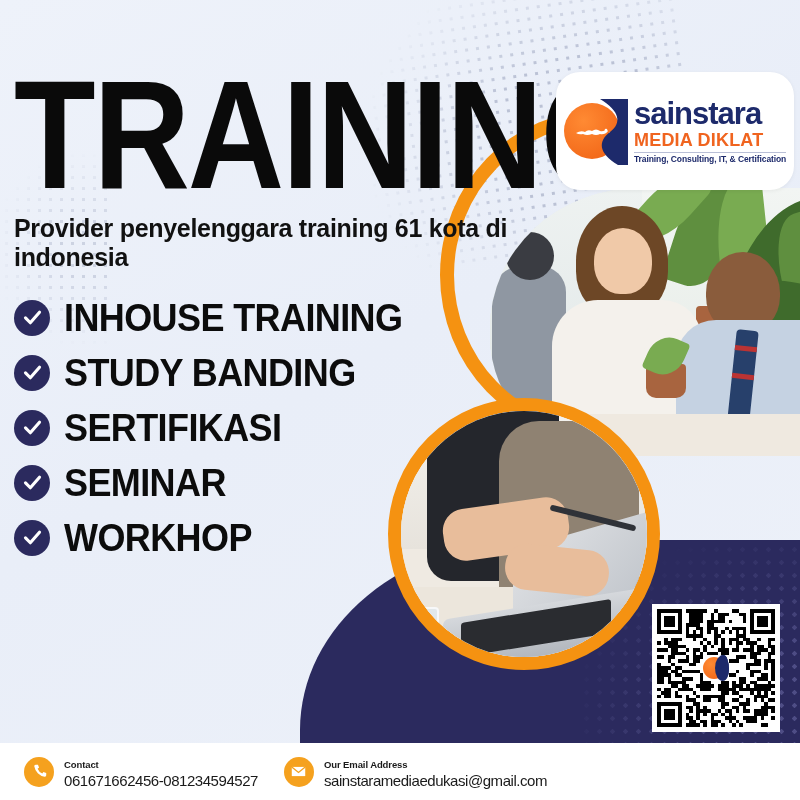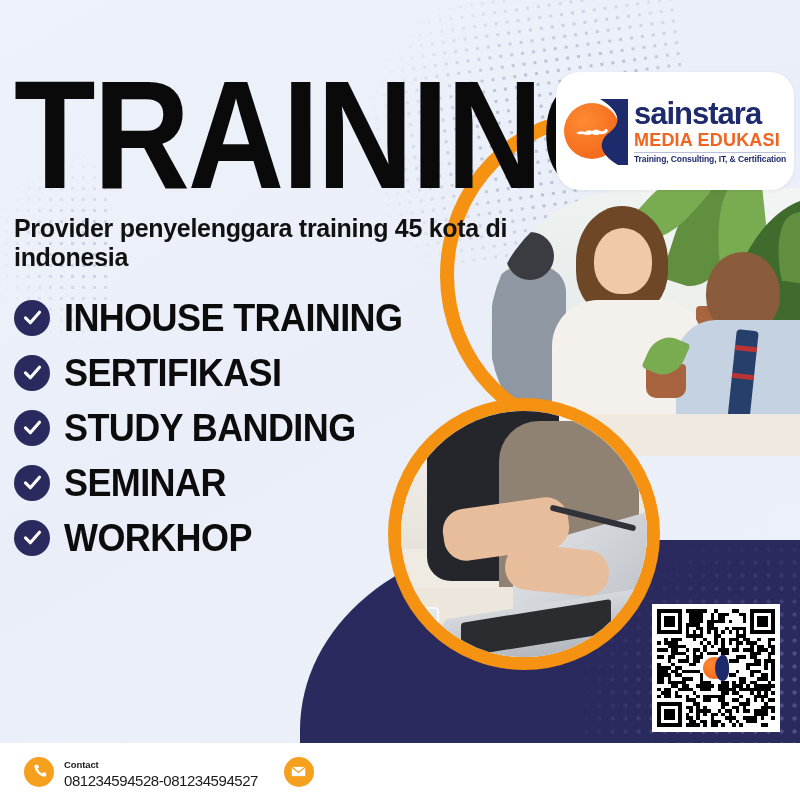--- a/index.html
+++ b/index.html
@@ -359,65 +359,65 @@
       <div class="laptop-base"></div>
       <div class="keyboard"></div>
       <div class="hand hand-a"></div>
       <div class="hand hand-b"></div>
       <div class="pen"></div>
       <div class="glass"></div>
     </div>
   </div>
 
   <div id="title">TRAINING</div>
-  <div id="subtitle">Provider penyelenggara training 45 kota di indonesia</div>
+  <div id="subtitle">Provider penyelenggara training 61 kota di indonesia</div>
 
   <div id="logo-badge">
     <div id="logo-mark">
       <span class="orb"></span>
       <svg class="map" viewBox="0 0 40 14">
         <path d="M2,8 q5,-3 9,-1 q3,-3 7,-1 q4,-3 8,0 q4,1 6,-2 l2,2 q-3,4 -8,3 q-4,2 -8,0 q-5,2 -9,0 q-4,1 -7,-1 Z" fill="#fff"></path>
         <circle cx="32" cy="5" r="1.3" fill="#fff"></circle>
         <circle cx="36" cy="8" r="1" fill="#fff"></circle>
       </svg>
       <svg style="position:absolute;left:26px;top:0;width:38px;height:66px" viewBox="0 0 38 66">
         <path d="M10,0 C30,12 32,24 20,33 C8,42 8,54 28,66 L38,66 L38,0 Z" fill="#1d2a6b"></path>
       </svg>
     </div>
     <div id="logo-text">
       <div class="logo-name">sainstara</div>
-      <div class="logo-sub">MEDIA EDUKASI</div>
+      <div class="logo-sub">MEDIA DIKLAT</div>
       <div class="logo-tag">Training, Consulting, IT, &amp; Certification</div>
     </div>
   </div>
 
   <div id="checklist">
     <div class="check-row">
       <span class="check-icon">
         <svg viewBox="0 0 24 24">
             <path d="M4 12.5 L9.5 18 L20 6" fill="none" stroke="#fff" stroke-width="3.6" stroke-linecap="round" stroke-linejoin="round"></path>
           </svg>
       </span>
       <span class="check-label">INHOUSE TRAINING</span>
     </div>
     <div class="check-row">
       <span class="check-icon">
         <svg viewBox="0 0 24 24">
             <path d="M4 12.5 L9.5 18 L20 6" fill="none" stroke="#fff" stroke-width="3.6" stroke-linecap="round" stroke-linejoin="round"></path>
           </svg>
       </span>
-      <span class="check-label">SERTIFIKASI</span>
+      <span class="check-label">STUDY BANDING</span>
     </div>
     <div class="check-row">
       <span class="check-icon">
         <svg viewBox="0 0 24 24">
             <path d="M4 12.5 L9.5 18 L20 6" fill="none" stroke="#fff" stroke-width="3.6" stroke-linecap="round" stroke-linejoin="round"></path>
           </svg>
       </span>
-      <span class="check-label">STUDY BANDING</span>
+      <span class="check-label">SERTIFIKASI</span>
     </div>
     <div class="check-row">
       <span class="check-icon">
         <svg viewBox="0 0 24 24">
             <path d="M4 12.5 L9.5 18 L20 6" fill="none" stroke="#fff" stroke-width="3.6" stroke-linecap="round" stroke-linejoin="round"></path>
           </svg>
       </span>
       <span class="check-label">SEMINAR</span>
     </div>
     <div class="check-row">
@@ -448,28 +448,32 @@
   <div id="footer">
 
     <div class="foot-item" id="foot-contact">
       <span class="foot-icon">
         <svg viewBox="0 0 24 24">
             <path d="M6.6 2.5h3.2l1.6 4-2.1 1.5a12 12 0 0 0 6.7 6.7l1.5-2.1 4 1.6v3.2a2 2 0 0 1-2.2 2A18 18 0 0 1 4.6 4.7a2 2 0 0 1 2-2.2Z" fill="#fff"></path>
           </svg>
       </span>
       <span class="foot-texts">
         <span class="foot-title">Contact</span><br>
-        <span class="foot-value">081234594528-081234594527</span>
+        <span class="foot-value">061671662456-081234594527</span>
       </span>
     </div>
 
 
     <div class="foot-item" id="foot-email">
       <span class="foot-icon">
         <svg viewBox="0 0 24 24">
             <path d="M2.5 5.5h19v13h-19Z" fill="#fff"></path>
             <path d="M2.5 5.5 12 13.4l9.5-7.9" fill="none" stroke="#f5a11e" stroke-width="1.9"></path>
           </svg>
       </span>
+      <span class="foot-texts">
+        <span class="foot-title">Our Email Address</span><br>
+        <span class="foot-value">sainstaramediaedukasi@gmail.com</span>
+      </span>
     </div>
 
   </div>
 </div>
 
 </body></html>

